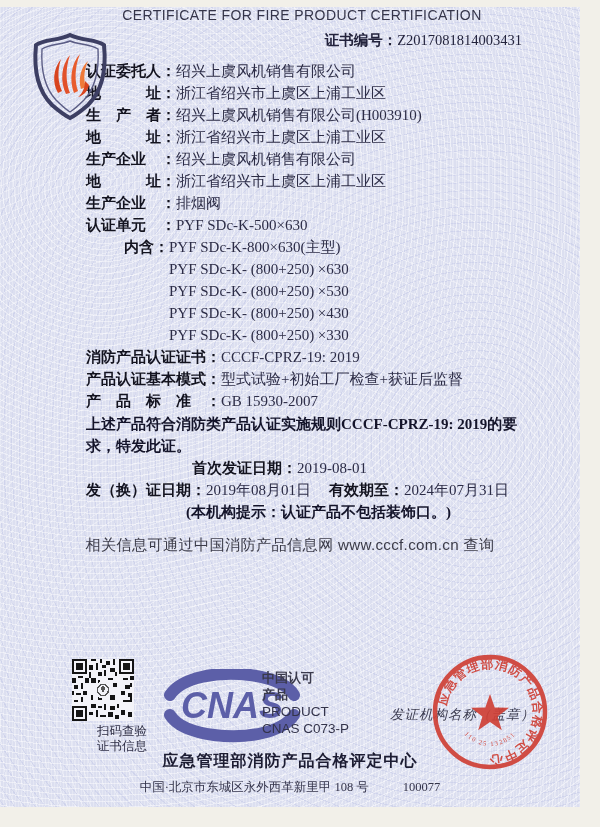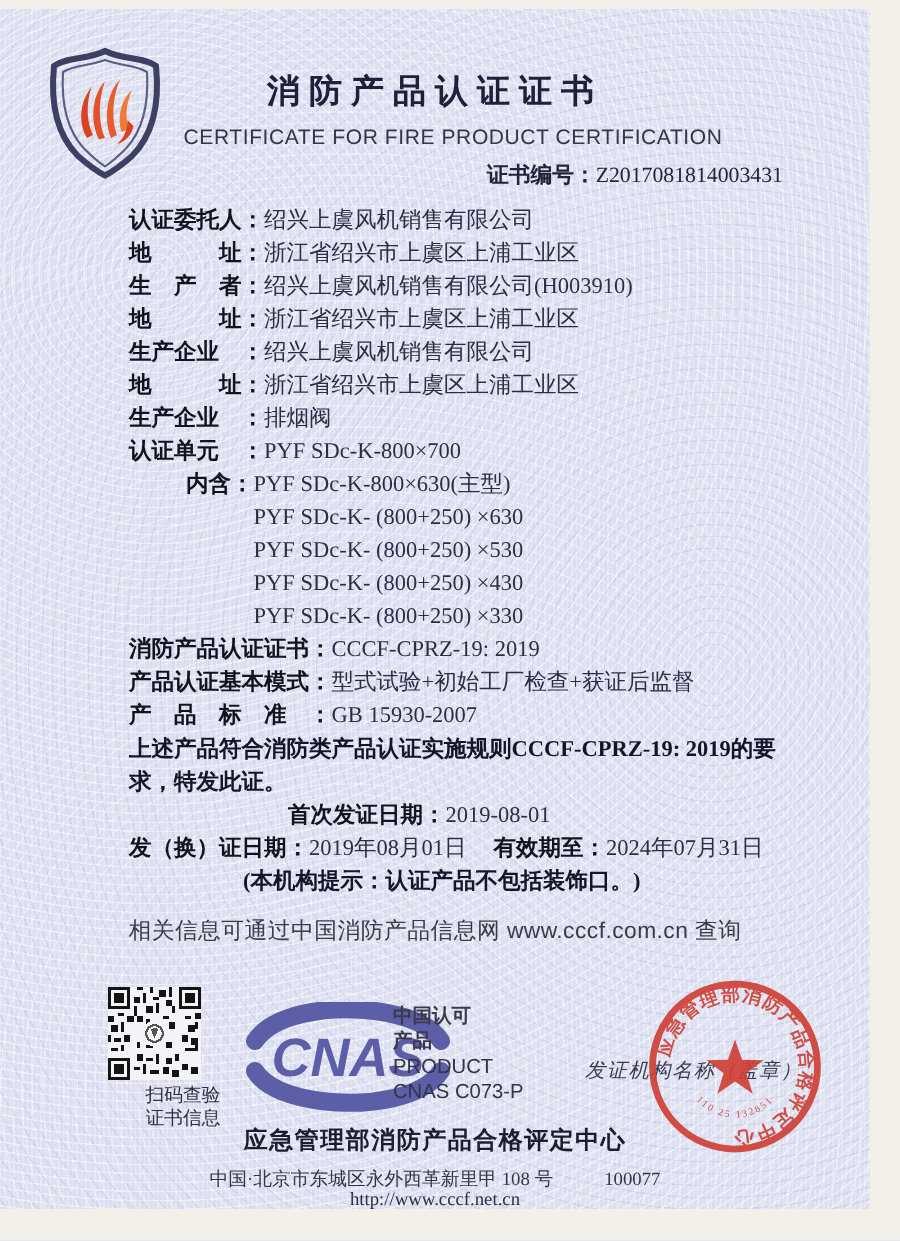--- a/index.html
+++ b/index.html
@@ -43,21 +43,21 @@
   .fvalue{color:#2c2c46;}
   .inner{display:flex;}
   .inner .flabel{margin-left:38px;}
   .models div{white-space:nowrap;color:#2c2c46;}
   .statement{
     margin-top:1px;font-weight:bold;color:#14142a;
     line-height:22px;white-space:normal;
   }
   .first-issue{margin-left:106px;}
   .datespacer{display:inline-block;width:18px;}
-  .center-note{margin-left:76px;font-weight:bold;color:#14142a;}
+  .center-note{margin-left:100px;font-weight:bold;color:#14142a;}
   .validity{
     margin-top:9px;text-align:center;
     font-family:"Liberation Sans", sans-serif;
     font-size:15.2px;line-height:25px;color:#3b3b48;letter-spacing:.3px;
   }
   .qr{position:absolute;left:72px;top:652px;}
   .qr-caption{
     position:absolute;left:76px;top:717px;width:92px;text-align:center;
     font-size:12.5px;line-height:15px;color:#2e2e44;
   }
@@ -97,36 +97,35 @@
     <path d="M42 10 C32 14 22 13 14 18 C13 35 15 55 28 69 C34 75 39 79 42 81 C45 79 50 75 56 69 C69 55 71 35 70 18 C62 13 52 14 42 10 Z" fill="none" stroke="#5b5d85" stroke-width="1.4"></path>
     <g>
       <path d="M30 62 C24 52 25 38 33 28 C29 40 30 52 34 60 Z" fill="#d8441f"></path>
       <path d="M38 63 C32 51 33 34 42 24 C37 38 38 53 42 62 Z" fill="#e2512a"></path>
       <path d="M46 62 C41 50 43 32 52 23 C46 37 47 52 50 60 Z" fill="#e85c2d"></path>
       <path d="M53 58 C50 48 53 36 60 30 C55 41 56 51 58 56 Z" fill="#ef7a3a"></path>
       <path d="M57 50 C57 56 55 62 50 66 C55 65 60 60 61 54 Z" fill="#d8441f"></path>
     </g>
   </svg>
 
-  <div class="title">消防产品认证证书</div>
   <div class="subtitle">CERTIFICATE FOR FIRE PRODUCT CERTIFICATION</div>
 
   <div class="certno">
     <span class="lab">证书编号：</span><span>Z2017081814003431</span>
   </div>
 
   <div class="fields">
     <div class="frow"><span class="flabel">认证委托人：</span><span class="fvalue">绍兴上虞风机销售有限公司</span></div>
     <div class="frow"><span class="flabel">地　　　址：</span><span class="fvalue">浙江省绍兴市上虞区上浦工业区</span></div>
     <div class="frow"><span class="flabel">生　产　者：</span><span class="fvalue">绍兴上虞风机销售有限公司(H003910)</span></div>
     <div class="frow"><span class="flabel">地　　　址：</span><span class="fvalue">浙江省绍兴市上虞区上浦工业区</span></div>
     <div class="frow"><span class="flabel">生产企业　：</span><span class="fvalue">绍兴上虞风机销售有限公司</span></div>
     <div class="frow"><span class="flabel">地　　　址：</span><span class="fvalue">浙江省绍兴市上虞区上浦工业区</span></div>
     <div class="frow"><span class="flabel">生产企业　：</span><span class="fvalue">排烟阀</span></div>
-    <div class="frow"><span class="flabel">认证单元　：</span><span class="fvalue">PYF SDc-K-800×700</span></div>
+    <div class="frow"><span class="flabel">认证单元　：</span><span class="fvalue">PYF SDc-K-500×630</span></div>
 
     <div class="frow inner">
       <span class="flabel">内含：</span>
       <div class="models">
         <div>PYF SDc-K-800×630(主型)</div>
         <div>PYF SDc-K- (800+250) ×630</div>
         <div>PYF SDc-K- (800+250) ×530</div>
         <div>PYF SDc-K- (800+250) ×430</div>
         <div>PYF SDc-K- (800+250) ×330</div>
       </div>
@@ -253,15 +252,14 @@
     </text>
     <text font-size="6.5" fill="#cf4036" letter-spacing="1.5" text-anchor="middle">
       <textPath href="#stamp-bot-arc" startOffset="50%">110 25 132851</textPath>
     </text>
   </svg>
 
   <div class="orgname">应急管理部消防产品合格评定中心</div>
   <div class="address">
     <span>中国·北京市东城区永外西革新里甲 108 号</span><span class="post">100077</span>
   </div>
-  <div class="url">http://www.cccf.net.cn</div>
 
 </div>
 
 </body></html>

